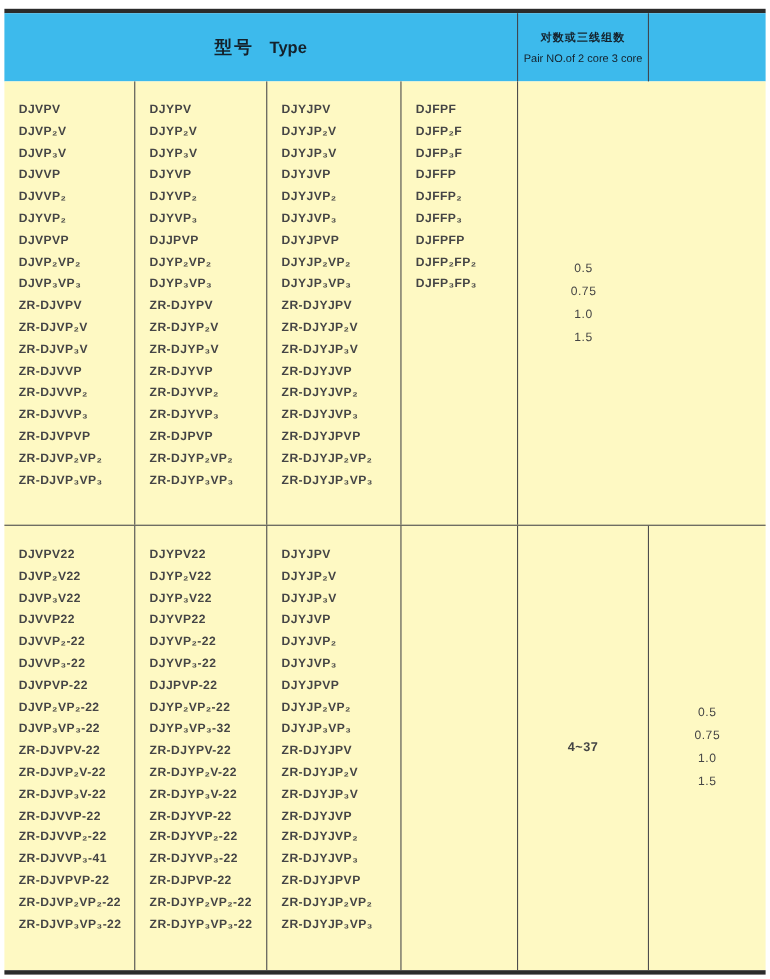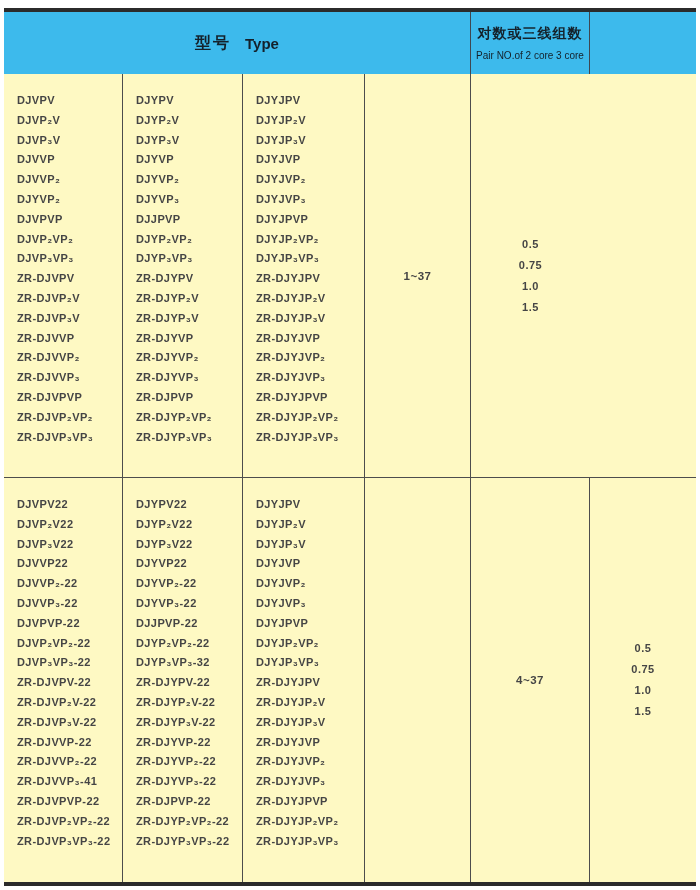--- a/index.html
+++ b/index.html
@@ -23,21 +23,21 @@
     background:#3dbaec;
   }
   .th{
     display:flex;flex-direction:column;align-items:center;justify-content:center;
     color:#14212b;
   }
   .th-type{flex-direction:row;gap:14px;align-items:center;border-right:1px solid #3f4750;}
   .th-type .zh{font-size:16px;font-weight:700;letter-spacing:2px;}
   .th-type .en{font-size:15px;font-weight:700;}
   .th-pair{border-right:1px solid #3f4750;}
-  .th-pair .zh{font-size:14px;font-weight:700;letter-spacing:1px;margin-bottom:7px;}
+  .th-pair .zh{font-size:10px;font-weight:700;letter-spacing:1px;margin-bottom:7px;}
   .th-pair .en{font-size:10px;font-weight:400;}
   .th-sec .zh{font-size:11px;font-weight:700;margin-bottom:3px;}
   .th-sec .en{font-size:8.5px;font-weight:400;line-height:11px;}
   
   .tbody{background:#fef9c3;}
   .block{
     display:grid;
     grid-template-columns:119px 120px 122px 106px 119px 106px;
   }
   .block:nth-child(1){height:403px;}
@@ -56,21 +56,21 @@
   }
   .paircol{
     border-right:1px solid #4d4d4d;
     display:flex;align-items:center;justify-content:center;
     font-size:11.5px;font-weight:700;letter-spacing:0.5px;color:#454545;
   }
   .seccol{
     display:flex;align-items:center;justify-content:center;
   }
   .seccol .secwrap div{
-    font-size:11px;font-weight:700;letter-spacing:0.5px;color:#454545;
+    font-size:11px;font-weight:400;letter-spacing:0.5px;color:#454545;
     line-height:21px;text-align:center;
   }
 </style>
 </head>
 <body>
 
 <div class="page">
   <div class="table">
     <div class="top-rule"></div>
 
@@ -140,22 +140,30 @@
             <div class="mcell">ZR-DJYJPV</div>
             <div class="mcell">ZR-DJYJP₂V</div>
             <div class="mcell">ZR-DJYJP₃V</div>
             <div class="mcell">ZR-DJYJVP</div>
             <div class="mcell">ZR-DJYJVP₂</div>
             <div class="mcell">ZR-DJYJVP₃</div>
             <div class="mcell">ZR-DJYJPVP</div>
             <div class="mcell">ZR-DJYJP₂VP₂</div>
             <div class="mcell">ZR-DJYJP₃VP₃</div>
           </div>
-          <div class="paircol">
-            <div>1~37</div>
+          <div class="mcol">
+            <div class="mcell">DJFPF</div>
+            <div class="mcell">DJFP₂F</div>
+            <div class="mcell">DJFP₃F</div>
+            <div class="mcell">DJFFP</div>
+            <div class="mcell">DJFFP₂</div>
+            <div class="mcell">DJFFP₃</div>
+            <div class="mcell">DJFPFP</div>
+            <div class="mcell">DJFP₂FP₂</div>
+            <div class="mcell">DJFP₃FP₃</div>
           </div>
           <div class="seccol">
             <div class="secwrap">
               <div>0.5</div>
               <div>0.75</div>
               <div>1.0</div>
               <div>1.5</div>
             </div>
           </div>
         </div>

